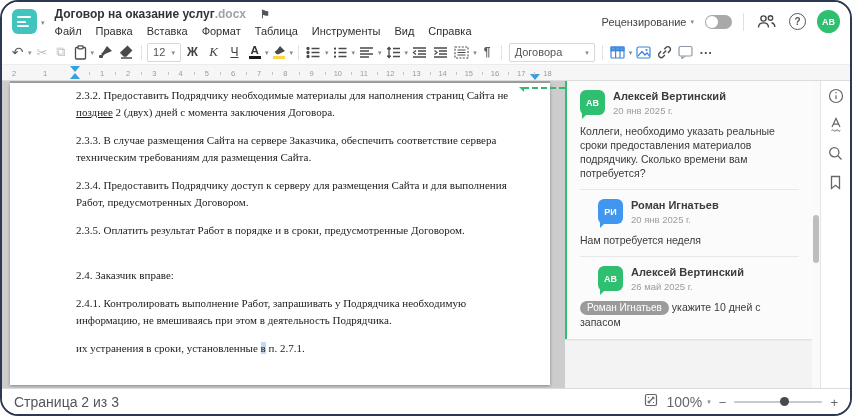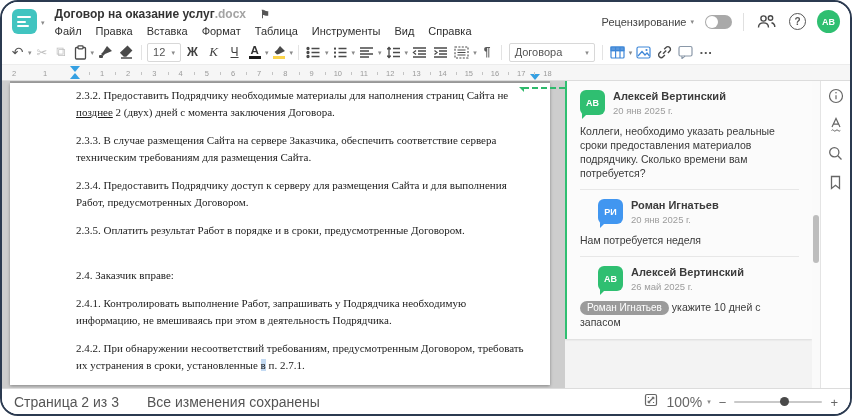--- a/index.html
+++ b/index.html
@@ -371,21 +371,20 @@
           <span class="line">2.3.5. Оплатить результат Работ в порядке и в сроки, предусмотренные Договором.</span>
         </div>
         <div class="para gap-lg">
           <span class="line">2.4. Заказчик вправе:</span>
         </div>
         <div class="para">
           <span class="line">2.4.1. Контролировать выполнение Работ, запрашивать у Подрядчика необходимую</span>
           <span class="line">информацию, не вмешиваясь при этом в деятельность Подрядчика.</span>
         </div>
         <div class="para">
-          <span class="line">2.4.2. При обнаружении несоответствий требованиям, предусмотренным Договором, требовать</span>
           <span class="line"><span>их устранения в сроки, установленные </span><span class="bm">в</span><span> п. 2.7.1.</span></span>
         </div>
 
       </div>
       <div class="connector"></div>
     </div>
 
     <div class="comments">
       <div class="thread">
         <div class="c-head">
@@ -449,21 +448,20 @@
         <svg width="13" height="15" viewBox="0 0 13 15" fill="none" stroke="#666" stroke-width="1.3">
           <path d="M2.5 1.5 h8 v12 l-4 -3.2 l-4 3.2 z"></path>
         </svg>
       </div>
     </div>
   </div>
 
   <div class="statusbar">
     <div class="sb-left">
       <span>Страница 2 из 3</span>
-      <span>Все изменения сохранены</span>
     </div>
     <div class="sb-right">
       <span>
         <svg width="14" height="14" viewBox="0 0 14 14" fill="none" stroke="#666" stroke-width="1.2">
           <rect x="1.5" y="1.5" width="11" height="11" rx="1.5"></rect>
             <path d="M9.5 4.5 L4.5 9.5 M5 4.5 h-0.5 v0.5 M9 9.5 h0.5 v-0.5"></path>
           <path d="M9.8 4.2 L7.8 4.2 M9.8 4.2 L9.8 6.2 M4.2 9.8 L6.2 9.8 M4.2 9.8 L4.2 7.8" stroke-width="1.1"></path>
         </svg>
       </span>
       <div class="zoomsel">

